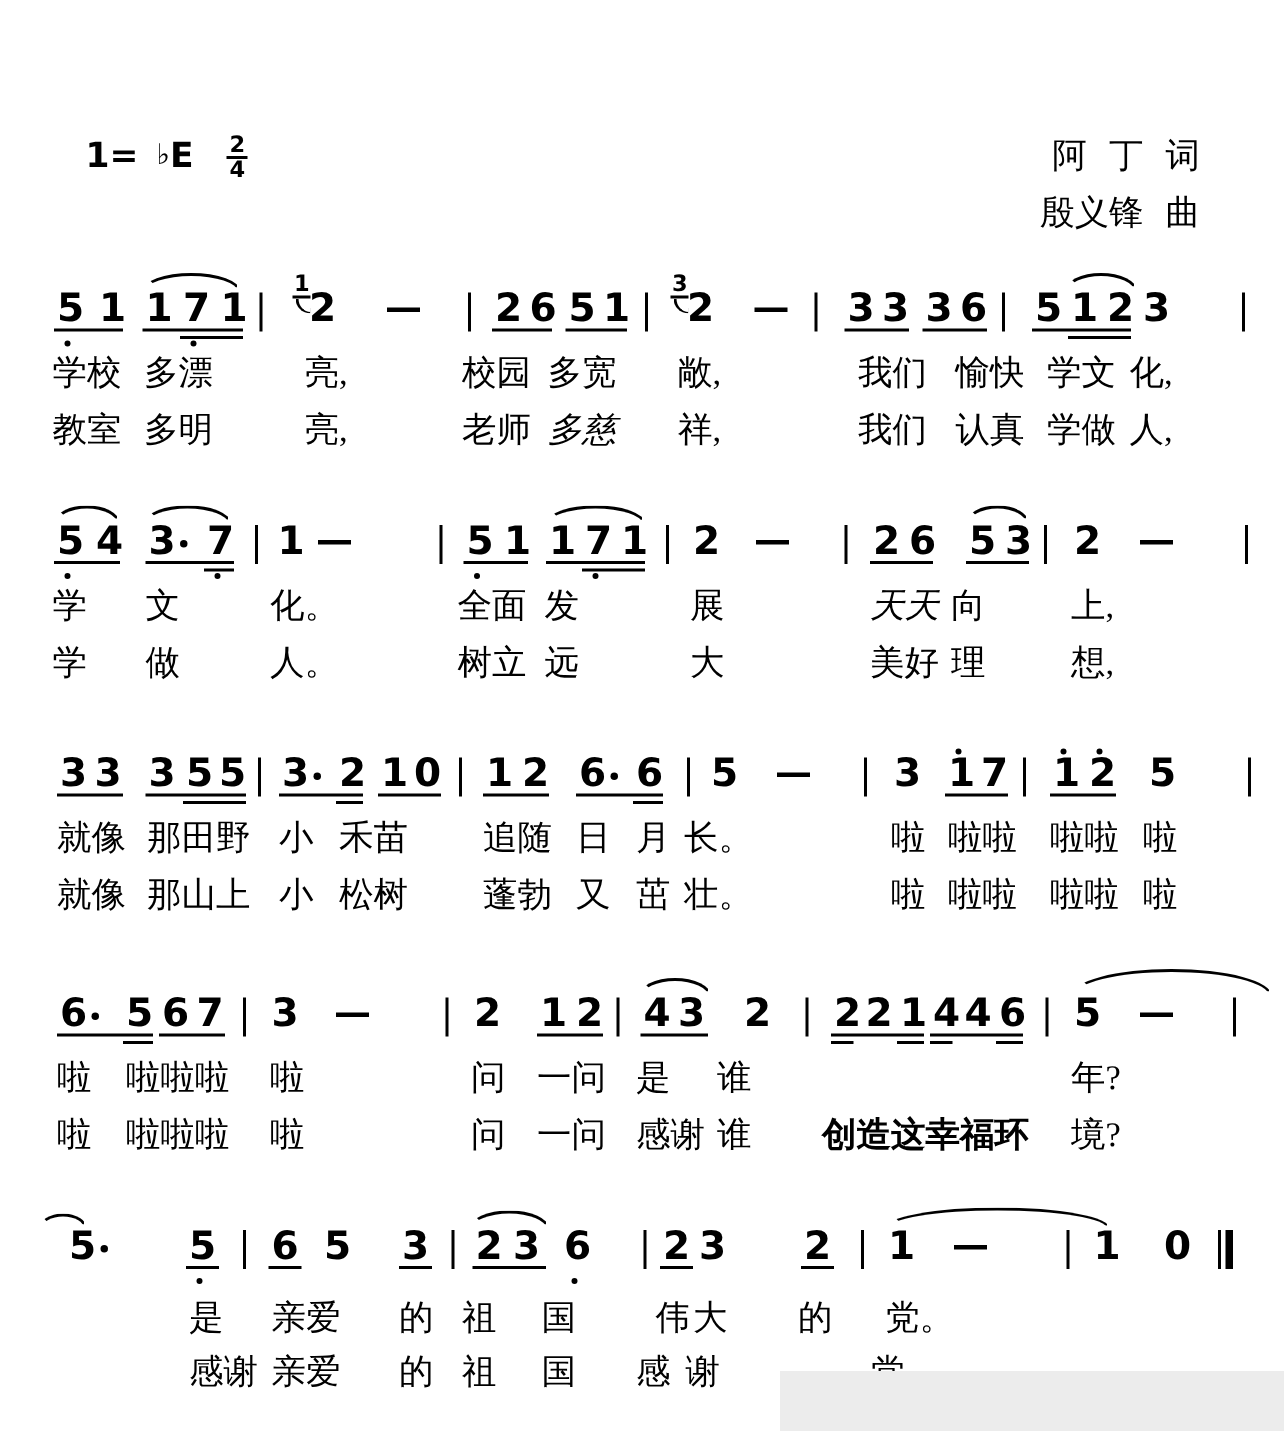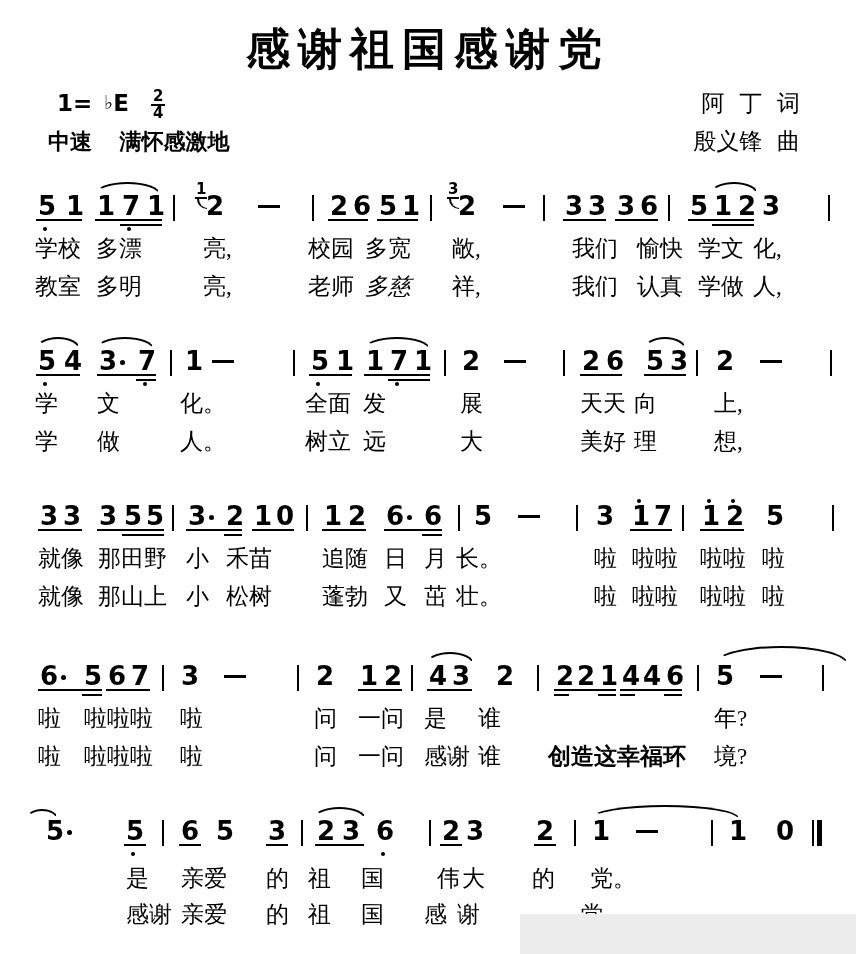--- a/index.html
+++ b/index.html
@@ -38,37 +38,32 @@
   .slur{position:absolute;border:2px solid transparent;border-top-color:#000;
         border-radius:50% 50% 0 0/100% 100% 0 0;box-sizing:border-box;}
   .lyrsyl{position:absolute;font-size:23px;line-height:24px;white-space:pre;
           font-family:"Liberation Serif",serif;}
   .graybox{position:absolute;left:520px;top:914px;width:336px;height:40px;background:#ececec;}
 </style>
 </head>
 <body>
 
 <div class="page">
-  <h1 class="title">感谢祖国感谢党</h1>
 
   <div class="credit cmp-c">殷义锋 曲</div>
   <div class="credit lyr-c">阿 丁 词</div>
 
   <div class="keysig">
     <span>1=</span><span class="flat">♭</span><span>E</span>
     <span class="frac">
       <span class="num">2</span>
       <span class="den">4</span>
     </span>
   </div>
 
-  <div class="temporow">
-    <span>中速</span>
-    <span class="expr">满怀感激地</span>
-  </div>
 
   <div id="score">
       <div class="note" style="left: 38px; top: 193px;">5</div>
       <div class="odot" style="left: 43px; top: 227px;"></div>
       <div class="note" style="left: 66px; top: 193px;">1</div>
       <div class="note" style="left: 97px; top: 193px;">1</div>
       <div class="note" style="left: 122px; top: 193px;">7</div>
       <div class="odot" style="left: 127px; top: 227px;"></div>
       <div class="note" style="left: 147px; top: 193px;">1</div>
       <div class="barline" style="left: 173px; top: 195px;"></div>
@@ -169,21 +164,21 @@
       <div class="slur" style="left: 36px; top: 337px; width: 44px; height: 12px;"></div>
       <div class="slur" style="left: 96px; top: 337px; width: 58px; height: 12px;"></div>
       <div class="slur" style="left: 364px; top: 337px; width: 66px; height: 12px;"></div>
       <div class="slur" style="left: 644px; top: 337px; width: 42px; height: 12px;"></div>
       <div class="lyrsyl" style="left: 35px; top: 392px;">学</div>
       <div class="lyrsyl" style="left: 97px; top: 392px;">文</div>
       <div class="lyrsyl" style="left: 180px; top: 392px;">化。</div>
       <div class="lyrsyl" style="left: 305px; top: 392px;">全面</div>
       <div class="lyrsyl" style="left: 363px; top: 392px;">发</div>
       <div class="lyrsyl" style="left: 460px; top: 392px;">展</div>
-      <div class="lyrsyl" style="left: 580px; top: 392px;">天天</div>
+      <div class="lyrsyl" style="left: 580px; top: 392px; font-style: italic;">天天</div>
       <div class="lyrsyl" style="left: 634px; top: 392px;">向</div>
       <div class="lyrsyl" style="left: 714px; top: 392px;">上,</div>
       <div class="lyrsyl" style="left: 35px; top: 430px;">学</div>
       <div class="lyrsyl" style="left: 97px; top: 430px;">做</div>
       <div class="lyrsyl" style="left: 180px; top: 430px;">人。</div>
       <div class="lyrsyl" style="left: 305px; top: 430px;">树立</div>
       <div class="lyrsyl" style="left: 363px; top: 430px;">远</div>
       <div class="lyrsyl" style="left: 460px; top: 430px;">大</div>
       <div class="lyrsyl" style="left: 580px; top: 430px;">美好</div>
       <div class="lyrsyl" style="left: 634px; top: 430px;">理</div>

